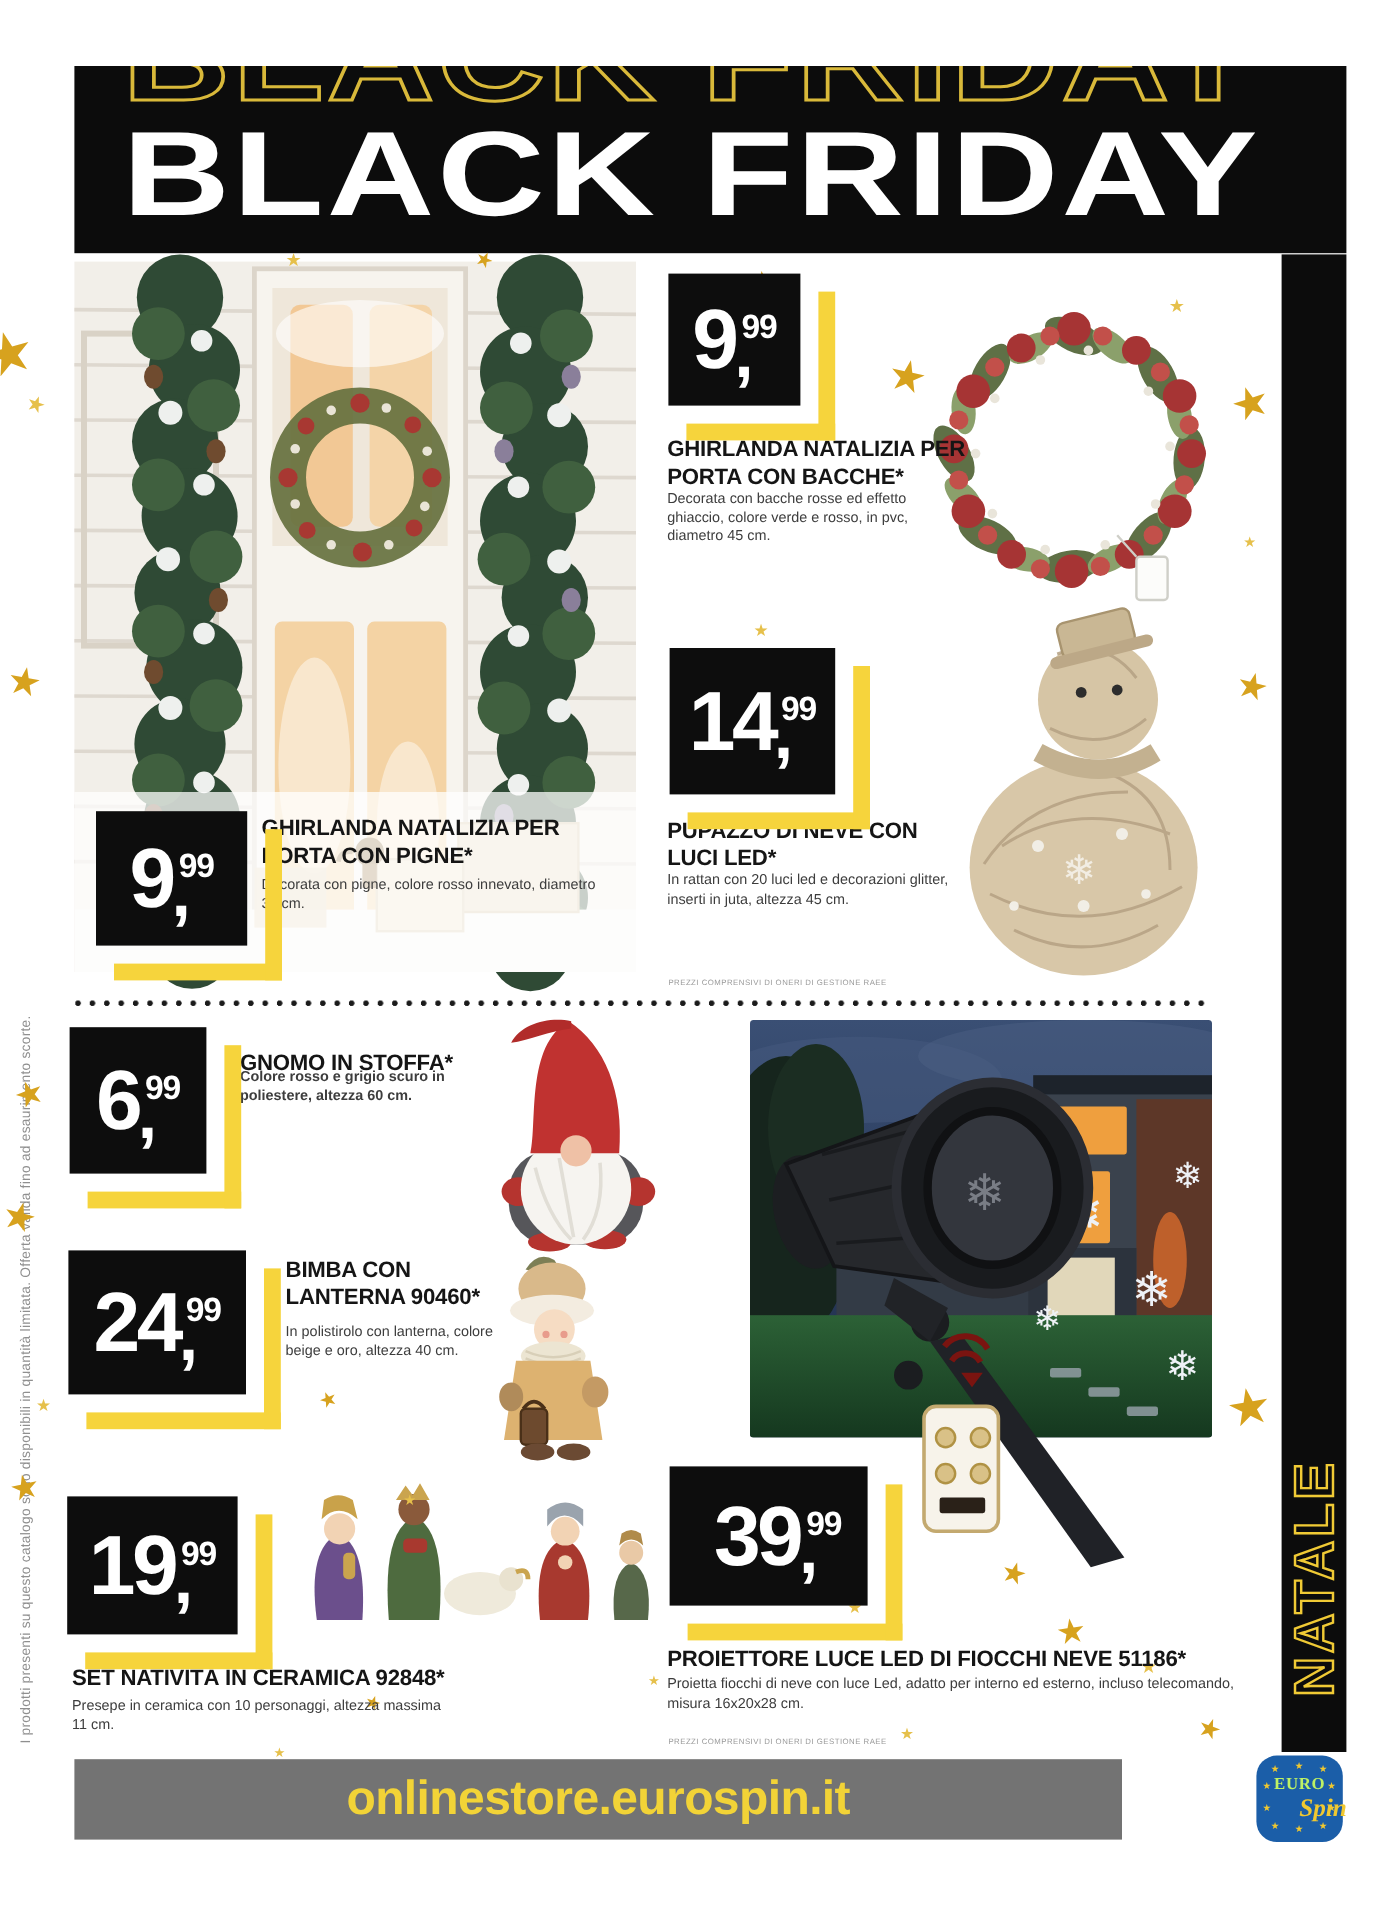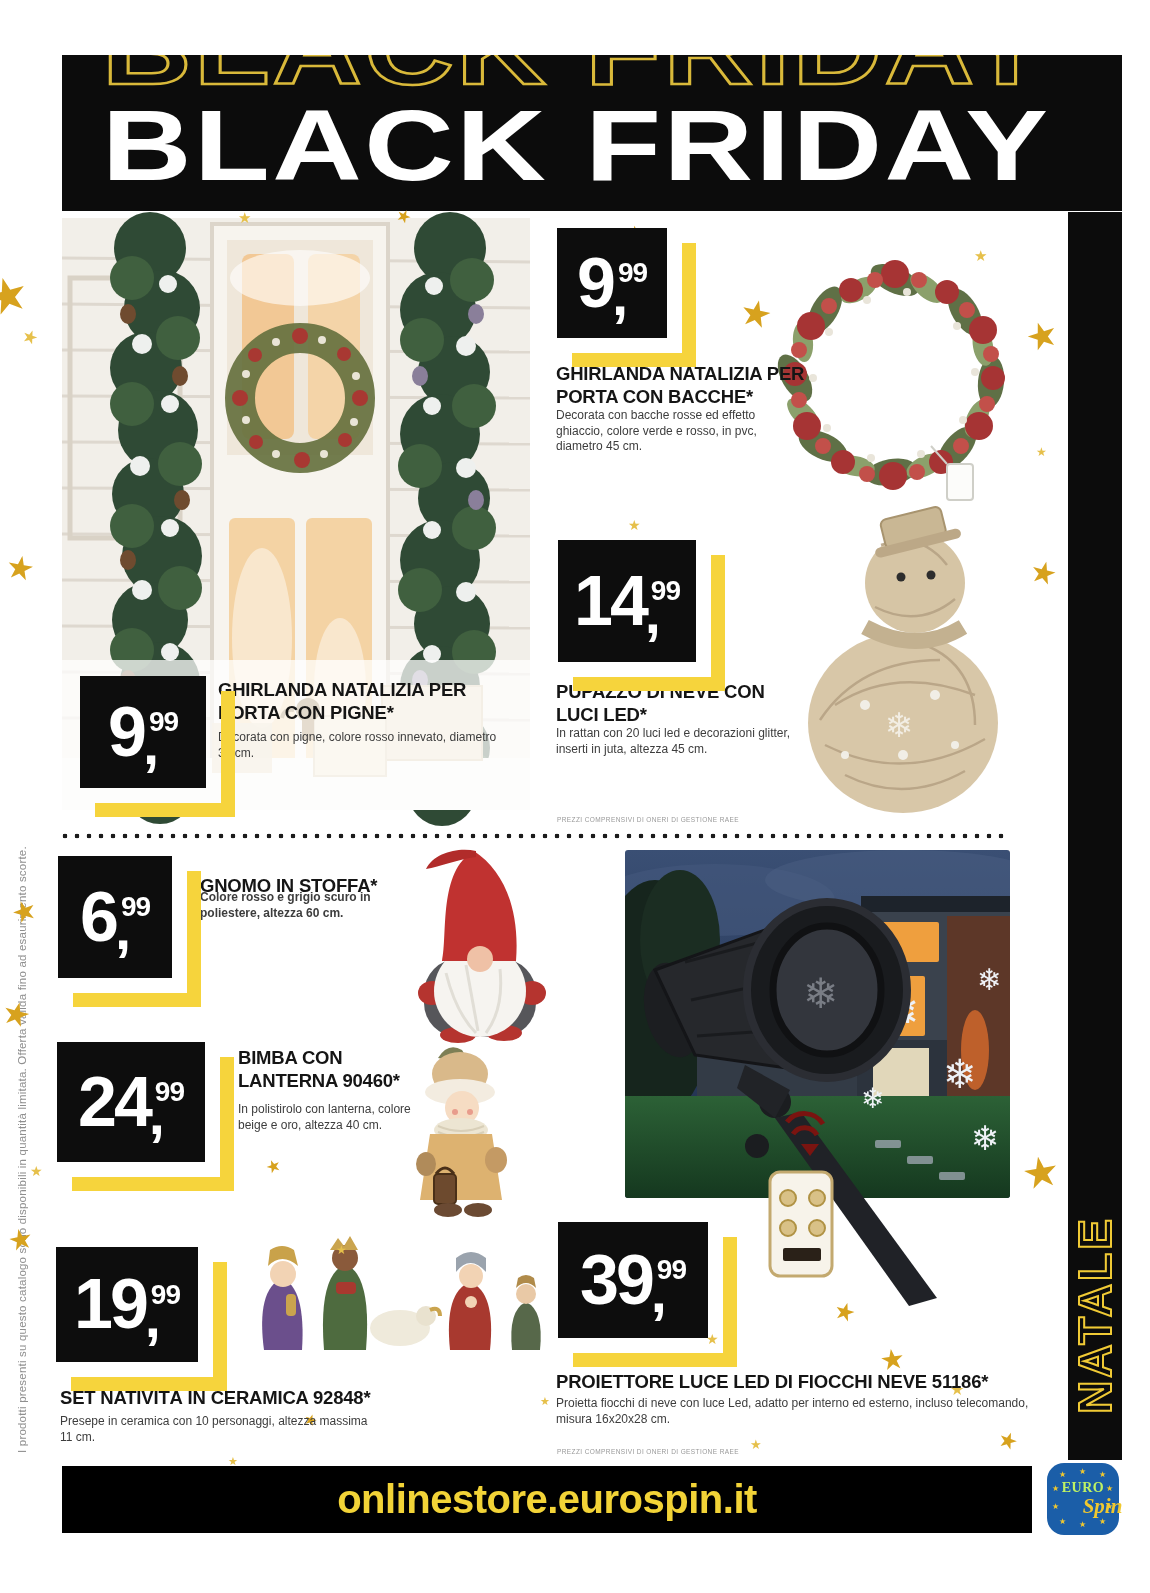--- a/index.html
+++ b/index.html
@@ -44,21 +44,21 @@
   .pdesc{position:absolute;font-size:12px;color:#3d3d3d;line-height:1.3;z-index:4;}
   .raee{position:absolute;font-size:6.5px;color:#999;letter-spacing:.4px;z-index:4;}
 
   
   .dotline{left:62px;top:833px;width:948px;height:6px;
       background:radial-gradient(circle at 3px 3px,#1b1b1b 2.1px,transparent 2.6px);
       background-size:12px 6px;background-repeat:repeat-x;}
   .photo{position:absolute;overflow:visible;}
   .overlay-band{left:62px;top:660px;width:468px;height:150px;
       background:rgba(255,255,255,.74);z-index:3;}
-  .bluebar{left:62px;top:1466px;width:970px;height:67px;background:#000000;
+  .bluebar{left:62px;top:1466px;width:873px;height:67px;background:#737373;
       display:flex;align-items:center;justify-content:center;}
   .bluebar-url{font-size:40px;font-weight:700;color:#f2d337;letter-spacing:-.5px;}
   .logo{left:1047px;top:1463px;width:72px;height:72px;background:#1b5ea8;border-radius:17px;
       display:flex;flex-direction:column;align-items:center;justify-content:center;}
   .logo-euro{font-family:"Liberation Serif","DejaVu Serif",serif;font-weight:700;
       color:#bef264;font-size:14px;letter-spacing:.5px;line-height:1;}
   .logo-spin{font-family:"Liberation Serif","DejaVu Serif",serif;font-weight:700;
       font-style:italic;color:#f0c830;font-size:21px;line-height:1;margin-top:1px;margin-left:39px;}
   .logo-star{position:absolute;font-size:8px;color:#f0c830;line-height:1;}
 
@@ -526,21 +526,21 @@
   <rect x="145" y="322" width="62" height="104" rx="10" fill="#f7f3ea" stroke="#c3a96f" stroke-width="3"></rect>
   <g fill="#d9c187" stroke="#b09244" stroke-width="2">
     <circle cx="163" cy="348" r="8"></circle>
       <circle cx="192" cy="348" r="8"></circle>
     <circle cx="163" cy="378" r="8"></circle>
       <circle cx="192" cy="378" r="8"></circle>
   </g>
   <rect x="158" y="398" width="38" height="13" rx="2" fill="#2a2118"></rect>
 </svg>
 
-<div class="pricebox" style="left:558px;top:1222px;width:150px;height:116px;">
+<div class="pricebox" style="left:558px;top:1222px;width:150px;height:116px;padding-left:15px;">
   <span class="p-int">39</span>
   <span class="p-frac">
     <span class="p-dec">99</span>
     <span class="p-comma">,</span>
   </span>
 </div>
 <div class="ptitle" style="left:556px;top:1370px;width:470px;">PROIETTORE LUCE LED DI FIOCCHI NEVE 51186*</div>
 <div class="pdesc" style="left:556px;top:1396px;width:475px;">Proietta fiocchi di neve con luce Led, adatto per interno ed esterno, incluso telecomando, misura 16x20x28 cm.</div>
 <div class="raee" style="left:557px;top:1448px;">PREZZI COMPRENSIVI DI ONERI DI GESTIONE RAEE</div>
 

